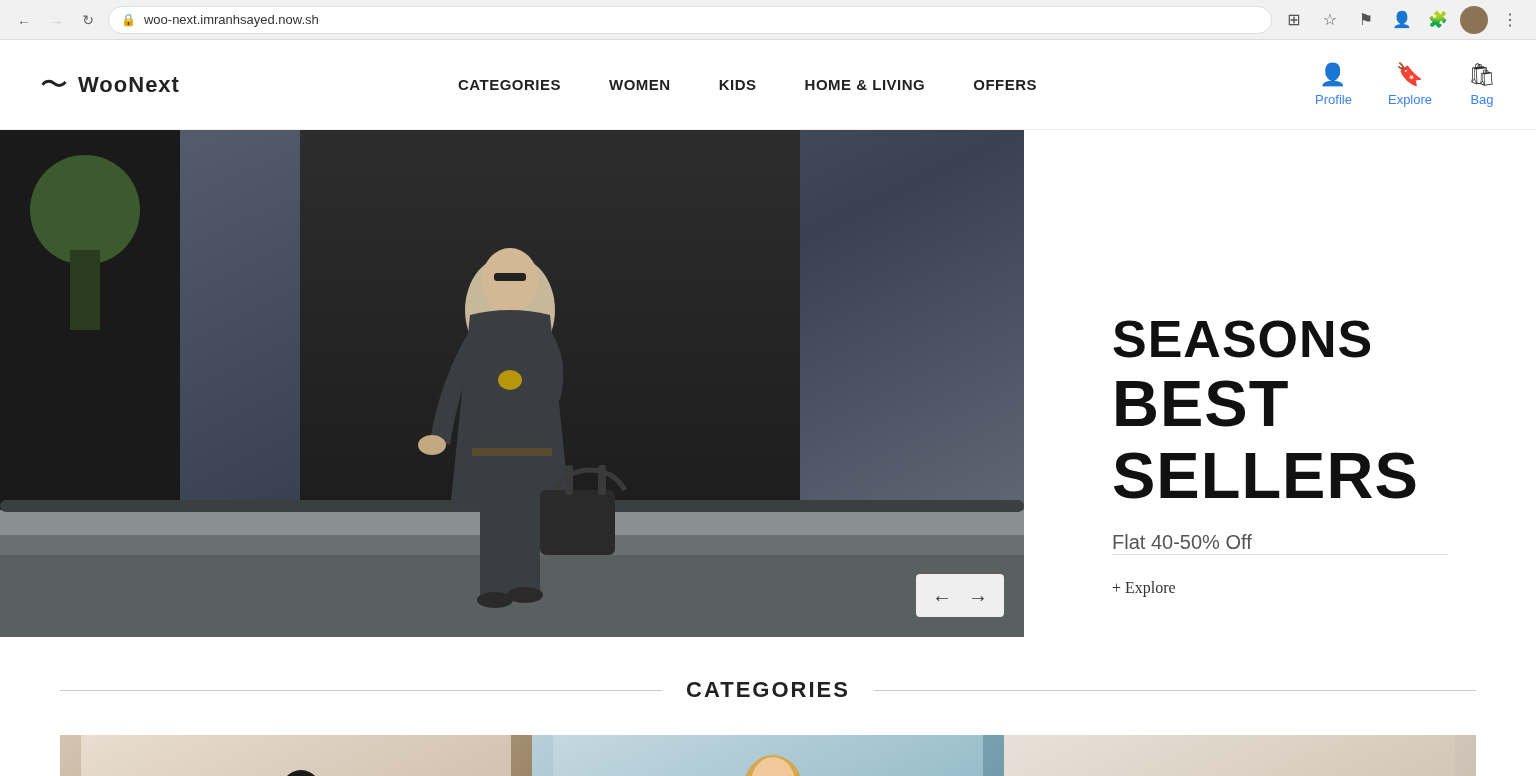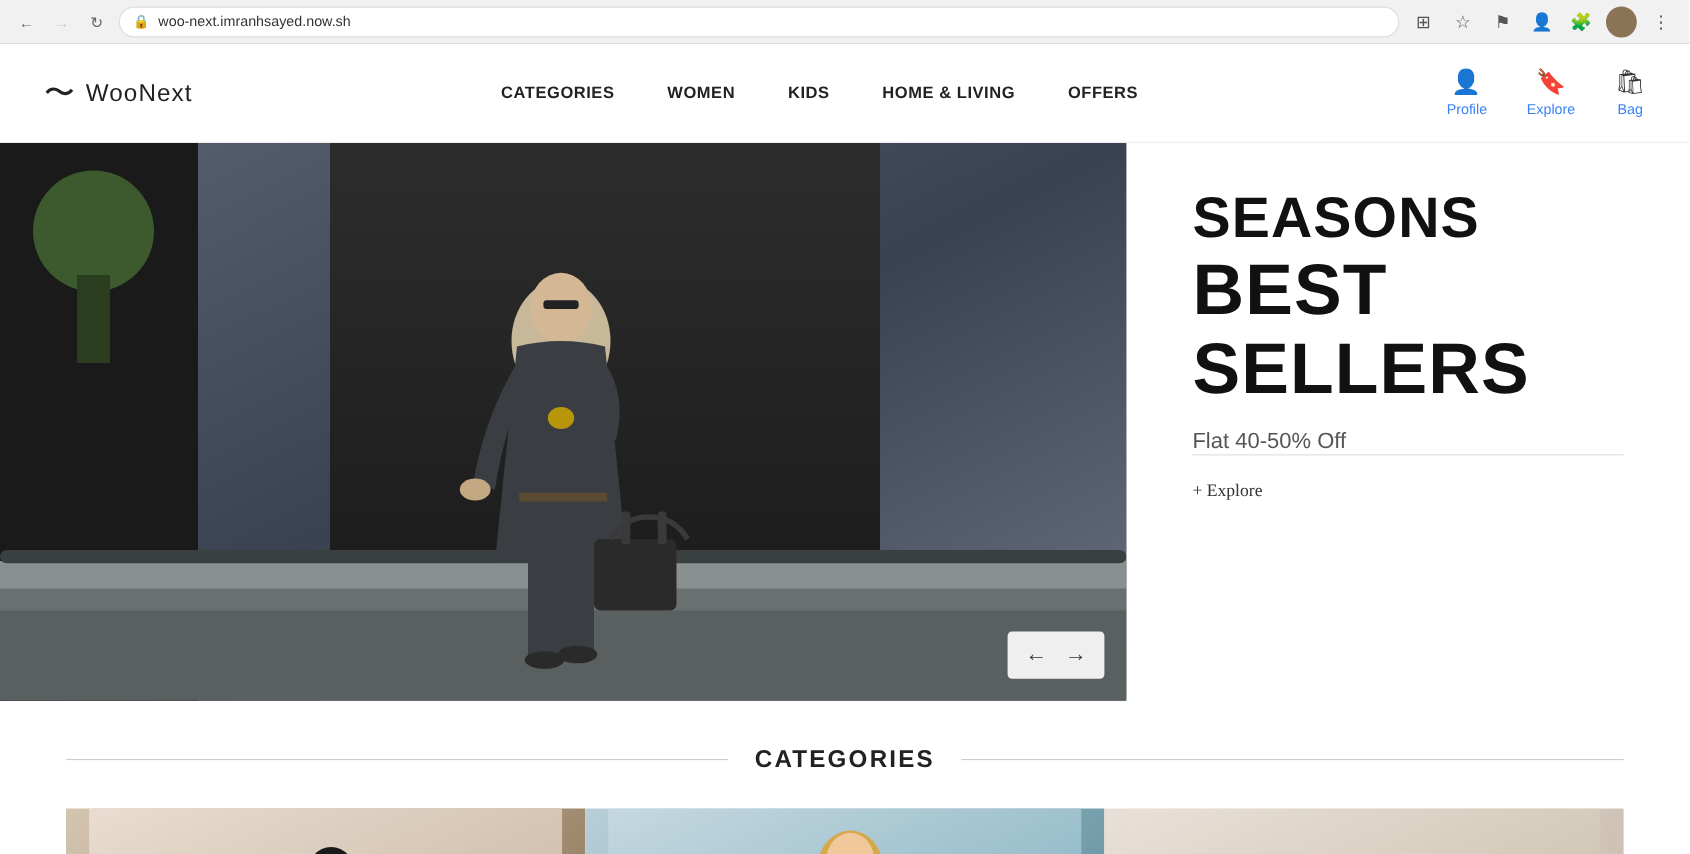--- a/index.html
+++ b/index.html
@@ -37,21 +37,21 @@
     }
 
     
     .site-header {
       display: flex; align-items: center; justify-content: space-between;
       padding: 0 40px; height: 90px; background: #fff;
       border-bottom: 1px solid #eee;
     }
     .logo-area { display: flex; align-items: center; gap: 10px; }
     .logo-symbol { font-size: 28px; color: #222; }
-    .logo-text { font-size: 22px; font-weight: normal; color: #222; letter-spacing: 1px; }
+    .logo-text { font-size: 22px; font-weight: bold; color: #222; letter-spacing: 1px; }
     .main-nav { display: flex; gap: 48px; align-items: center; }
     .nav-item {
       font-size: 15px; font-weight: 600; color: #222; cursor: pointer;
       text-decoration: none; letter-spacing: 0.5px;
     }
     .header-actions { display: flex; gap: 36px; align-items: center; }
     .header-action-btn {
       display: flex; flex-direction: column; align-items: center; gap: 4px;
       cursor: pointer; border: none; background: transparent;
     }
@@ -76,21 +76,21 @@
       position: absolute; bottom: 20px; right: 20px;
       display: flex; gap: 16px; background: rgba(255,255,255,0.9);
       padding: 10px 16px; border-radius: 4px;
     }
     .arrow-btn {
       font-size: 20px; cursor: pointer; color: #333;
       border: none; background: transparent;
     }
     .hero-content {
       flex: 1; display: flex; flex-direction: column;
-      justify-content: flex-start; padding: 40px 60px;
+      justify-content: flex-end; padding: 40px 88px;
       background: #fff;
     }
     .hero-title-line1 { font-size: 52px; font-weight: 900; color: #111; letter-spacing: 1px; line-height: 1.1; }
     .hero-title-line2 { font-size: 65px; font-weight: 900; color: #111; letter-spacing: 1px; line-height: 1.1; }
     .hero-subtitle { font-size: 20px; color: #555; margin-top: 20px; }
     .hero-divider { width: 100%; height: 1px; background: #ddd; margin-bottom: 24px; }
     .hero-explore { font-size: 16px; color: #333; cursor: pointer; font-family: Liberation Serif, serif; }
 
     
     .categories-section { padding: 40px 60px; }

